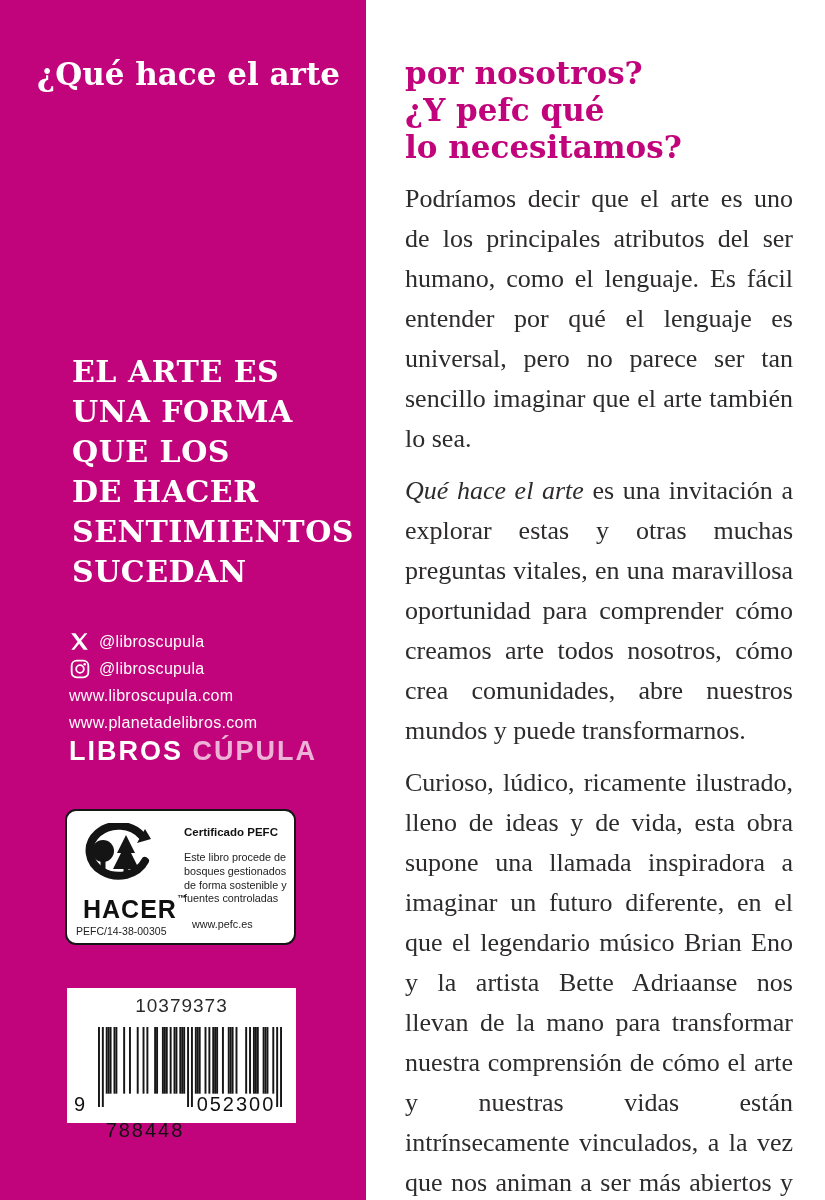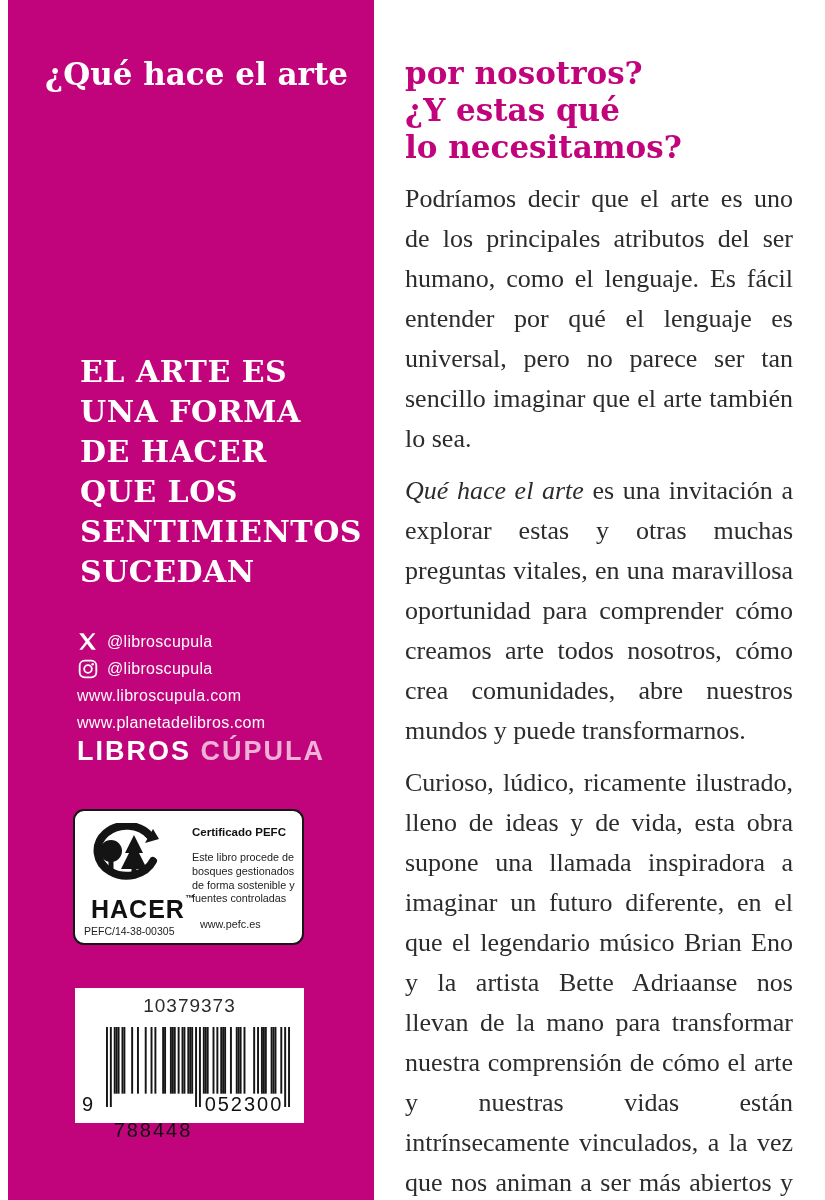--- a/index.html
+++ b/index.html
@@ -8,21 +8,21 @@
     --ink:#2d2b2c;
   }
   *{margin:0;padding:0;box-sizing:border-box;}
   html,body{background:#fff;}
   .page{
     position:relative;width:825px;height:1200px;background:#ffffff;
     overflow:hidden;font-family:"Liberation Sans",sans-serif;
   }
   
   .left-panel{
-    position:absolute;left:8px;top:0;width:366px;height:1200px;
+    position:absolute;left:0;top:0;width:366px;height:1200px;
     background:var(--magenta);
   }
   .title-left{
     position:absolute;left:0;top:56px;width:340px;
     text-align:right;color:#fff;
     font-family:"DejaVu Serif",serif;font-weight:bold;font-size:31px;line-height:37px;
   }
   .slogan{
     position:absolute;left:72px;top:352px;color:#fff;
     font-family:"DejaVu Serif",serif;font-weight:bold;font-size:30px;line-height:40px;
@@ -91,22 +91,22 @@
 
 <div class="page">
 
   <aside class="left-panel">
 
     <div class="title-left">¿Qué hace el arte</div>
 
     <div class="slogan">
       <div>EL ARTE ES</div>
       <div>UNA FORMA</div>
+      <div>QUE LOS</div>
       <div>DE HACER</div>
-      <div>QUE LOS</div>
       <div>SENTIMIENTOS</div>
       <div>SUCEDAN</div>
     </div>
 
     <div class="social">
       <div class="social-row">
         <span class="icon">
           <svg width="19" height="19" viewBox="0 0 24 24">
             <path fill="#ffffff" d="M1.5 1.5 L9.6 12.4 L1.7 22.5 H5.4 L11.5 14.7 L17.2 22.5 H22.6 L14.1 11.0 L22.0 1.5 H18.4 L12.3 8.9 L6.9 1.5 Z"></path>
           </svg>
@@ -219,21 +219,21 @@
         <span class="ean-g2">052300</span>
       </div>
     </div>
 
   </aside>
 
   <main class="right-panel">
 
     <h1 class="title-right">
       <span style="display:block">por nosotros?</span>
-      <span style="display:block">¿Y estas qué</span>
+      <span style="display:block">¿Y pefc qué</span>
       <span style="display:block">lo necesitamos?</span>
     </h1>
 
     <div class="body-text">
       <p><span class="lead-italic"></span><span>Podríamos decir que el arte es uno de los principales atributos del ser humano, como el lenguaje. Es fácil entender por qué el lenguaje es universal, pero no parece ser tan sencillo imaginar que el arte también lo sea.</span></p>
       <p><span class="lead-italic">Qué hace el arte</span><span> es una invitación a explorar estas y otras muchas preguntas vitales, en una maravillosa oportunidad para comprender cómo creamos arte todos nosotros, cómo crea comunidades, abre nuestros mundos y puede transformarnos.</span></p>
       <p><span class="lead-italic"></span><span>Curioso, lúdico, ricamente ilustrado, lleno de ideas y de vida, esta obra supone una llamada inspiradora a imaginar un futuro diferente, en el que el legendario músico Brian Eno y la artista Bette Adriaanse nos llevan de la mano para transformar nuestra comprensión de cómo el arte y nuestras vidas están intrínsecamente vinculados, a la vez que nos animan a ser más abiertos y atrevidos, con el arte y con la vida.</span></p>
     </div>
 
   </main>

